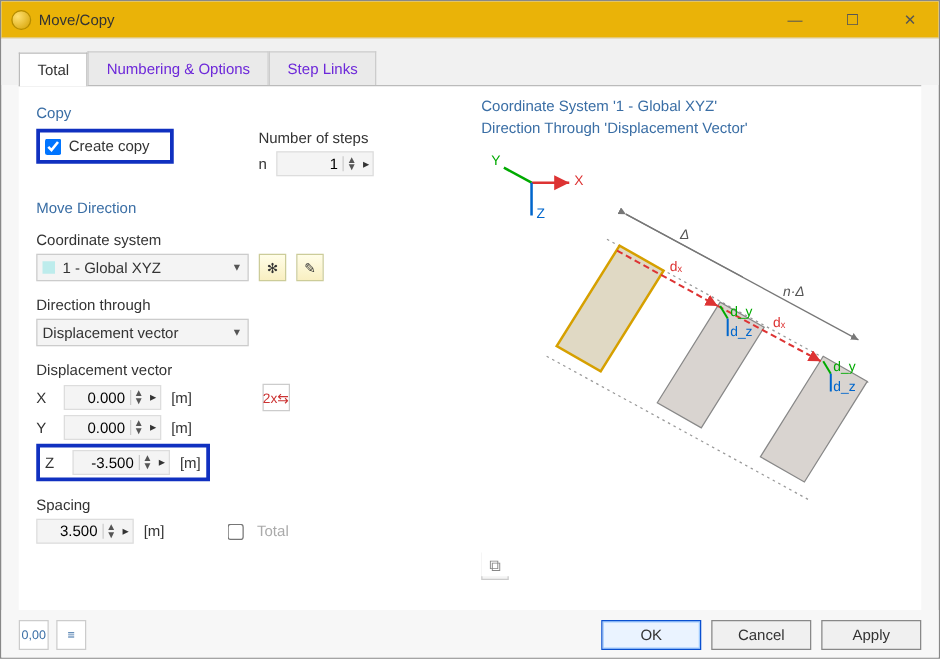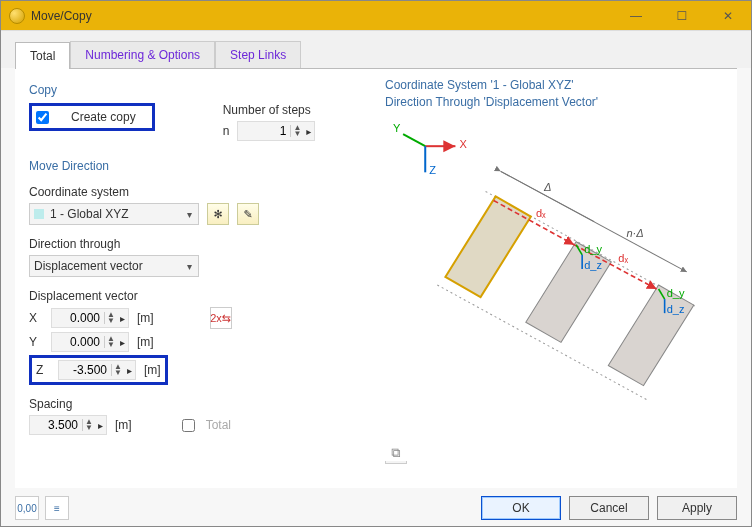--- a/index.html
+++ b/index.html
@@ -72,21 +72,21 @@
     padding: 8px 10px;
   }
   .group-title {
     color: #3a6ea5;
     font-size: 12px;
     margin: 4px 0 6px 0;
     font-weight: normal;
   }
   .row { display: flex; align-items: center; gap: 8px; }
   .chk {
-    display: flex; align-items: center; gap: 22px;
+    display: flex; align-items: center; gap: 6px;
     border: 3px solid #1030c0;
     padding: 4px 16px 4px 4px;
     background: #fff;
   }
   .chk input { margin: 0; }
   .label-txt { color: #333; }
   .nsteps { margin-left: 60px; }
   .spin {
     display: inline-flex; align-items: center;
     background: #f4f4f4;

